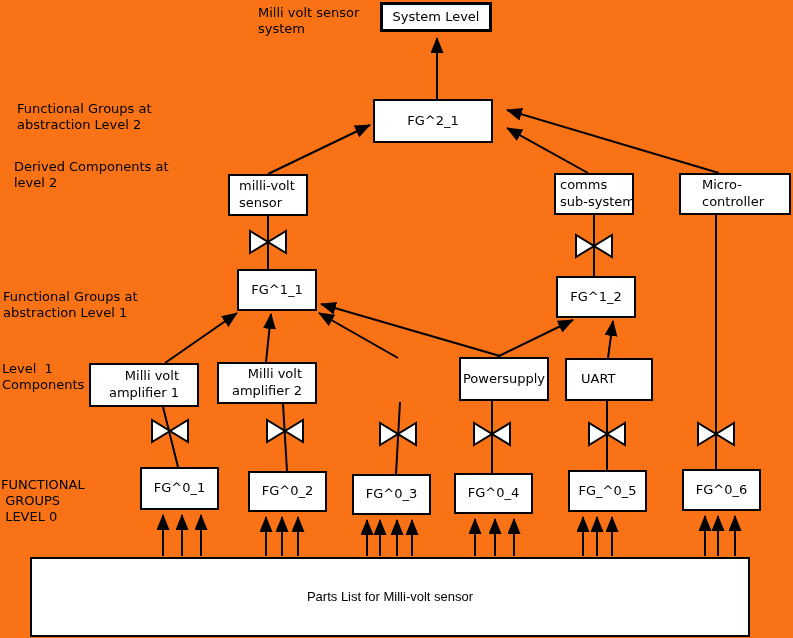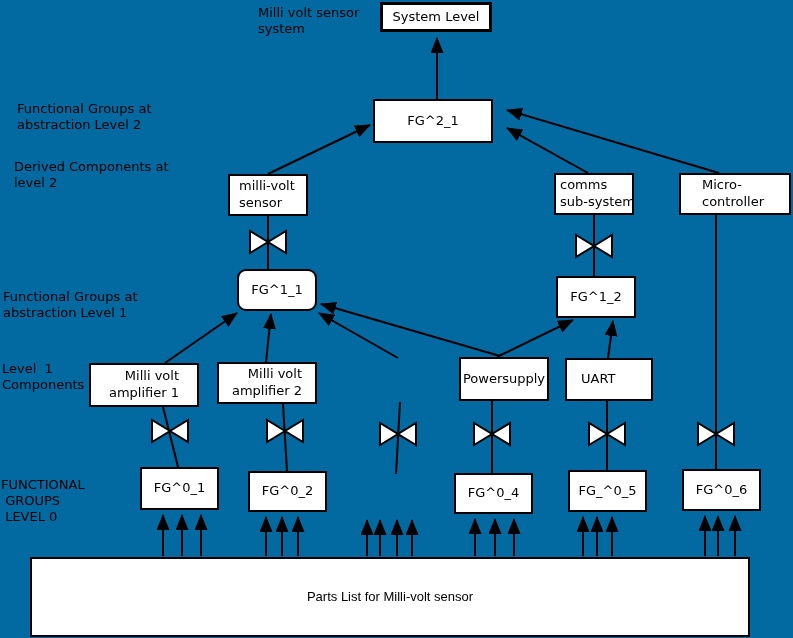--- a/index.html
+++ b/index.html
@@ -1,19 +1,19 @@
 <!DOCTYPE html>
 <html><head>
 <meta charset="utf-8">
 <style>
   html,body{margin:0;padding:0;background:#ffffff;}
   .stage{
     position:relative;
     width:793px;height:638px;
-    background:#0369a1;
+    background:#f97316;
     font-family:"DejaVu Sans", sans-serif;
     color:#000;
     overflow:hidden;
   }
   .stage svg{position:absolute;left:0;top:0;}
   .box{
     position:absolute;
     box-sizing:border-box;
     border:2px solid #000;
     background:#fff;
@@ -151,31 +151,32 @@
   <div class="box thick" style="left:380px;top:2px;width:112px;height:30px;">System Level</div>
   <div class="box" style="left:373px;top:99px;width:120px;height:44px;">FG^2_1</div>
 
   <div class="box left" style="left:228px;top:174px;width:80px;height:42px;padding-left:9px;">milli-volt
 sensor</div>
   <div class="box left" style="left:554px;top:173px;width:80px;height:42px;padding-left:4px;">comms
 sub-system</div>
   <div class="box left" style="left:679px;top:173px;width:112px;height:42px;padding-left:21px;">Micro-
 controller</div>
 
-  <div class="box" style="left:237px;top:269px;width:80px;height:42px;border-radius:9px;">FG^1_1</div>
+  <div class="box" style="left:237px;top:269px;width:80px;height:42px;">FG^1_1</div>
   <div class="box" style="left:556px;top:276px;width:80px;height:42px;">FG^1_2</div>
 
   <div class="box" style="left:89px;top:363px;width:110px;height:44px;">Milli volt
 amplifier 1</div>
   <div class="box" style="left:217px;top:362px;width:100px;height:42px;">Milli volt
 amplifier 2</div>
   <div class="box" style="left:459px;top:357px;width:90px;height:44px;">Powersupply</div>
   <div class="box left" style="left:565px;top:358px;width:88px;height:43px;padding-left:14px;">UART</div>
 
   <div class="box" style="left:140px;top:467px;width:79px;height:43px;">FG^0_1</div>
   <div class="box" style="left:248px;top:471px;width:79px;height:41px;">FG^0_2</div>
+  <div class="box" style="left:352px;top:474px;width:79px;height:41px;">FG^0_3</div>
   <div class="box" style="left:454px;top:473px;width:79px;height:41px;">FG^0_4</div>
   <div class="box" style="left:568px;top:470px;width:79px;height:42px;">FG_^0_5</div>
   <div class="box" style="left:682px;top:469px;width:79px;height:42px;">FG^0_6</div>
 
   <div class="box parts" style="left:30px;top:557px;width:720px;height:80px;">Parts List for Milli-volt sensor</div>
 
 </div>
 
 </body></html>

